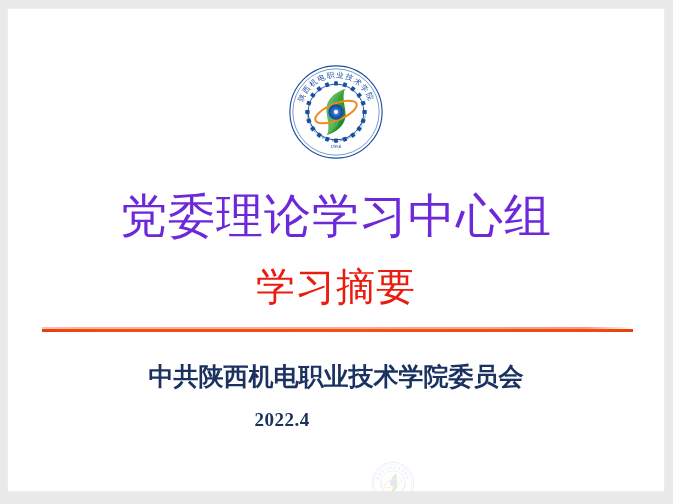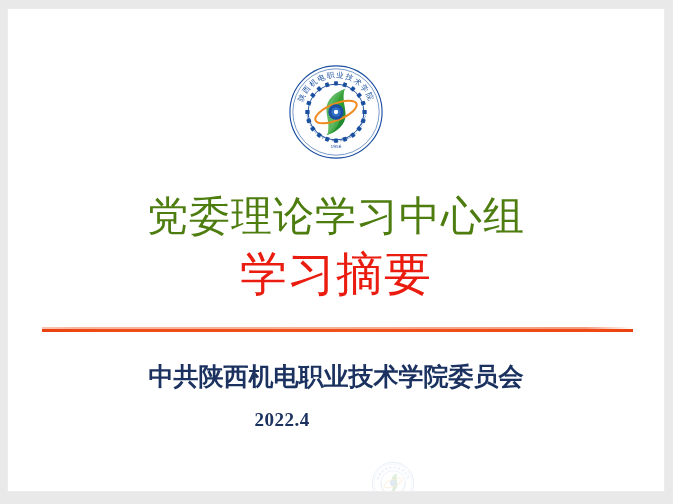--- a/index.html
+++ b/index.html
@@ -52,32 +52,33 @@
 
   
   .title-block {
     position: absolute;
     left: 0;
     top: 178px;
     width: 656px;
     text-align: center;
   }
   .title-line1 {
-    color: #4d7c0f;
-    font-size: 41px;
+    color: #6d28d9;
+    font-size: 47px;
     line-height: 58px;
     letter-spacing: 1px;
     font-family: Liberation Serif, serif;
     white-space: nowrap;
   }
   .title-line2 {
     color: #ea1c10;
-    font-size: 47px;
+    font-size: 39px;
     line-height: 58px;
     letter-spacing: 1px;
+    margin-top: 13px;
     font-family: Liberation Sans, sans-serif;
     white-space: nowrap;
   }
 
   
   .divider {
     position: absolute;
     left: 34px;
     top: 318px;
     width: 591px;

